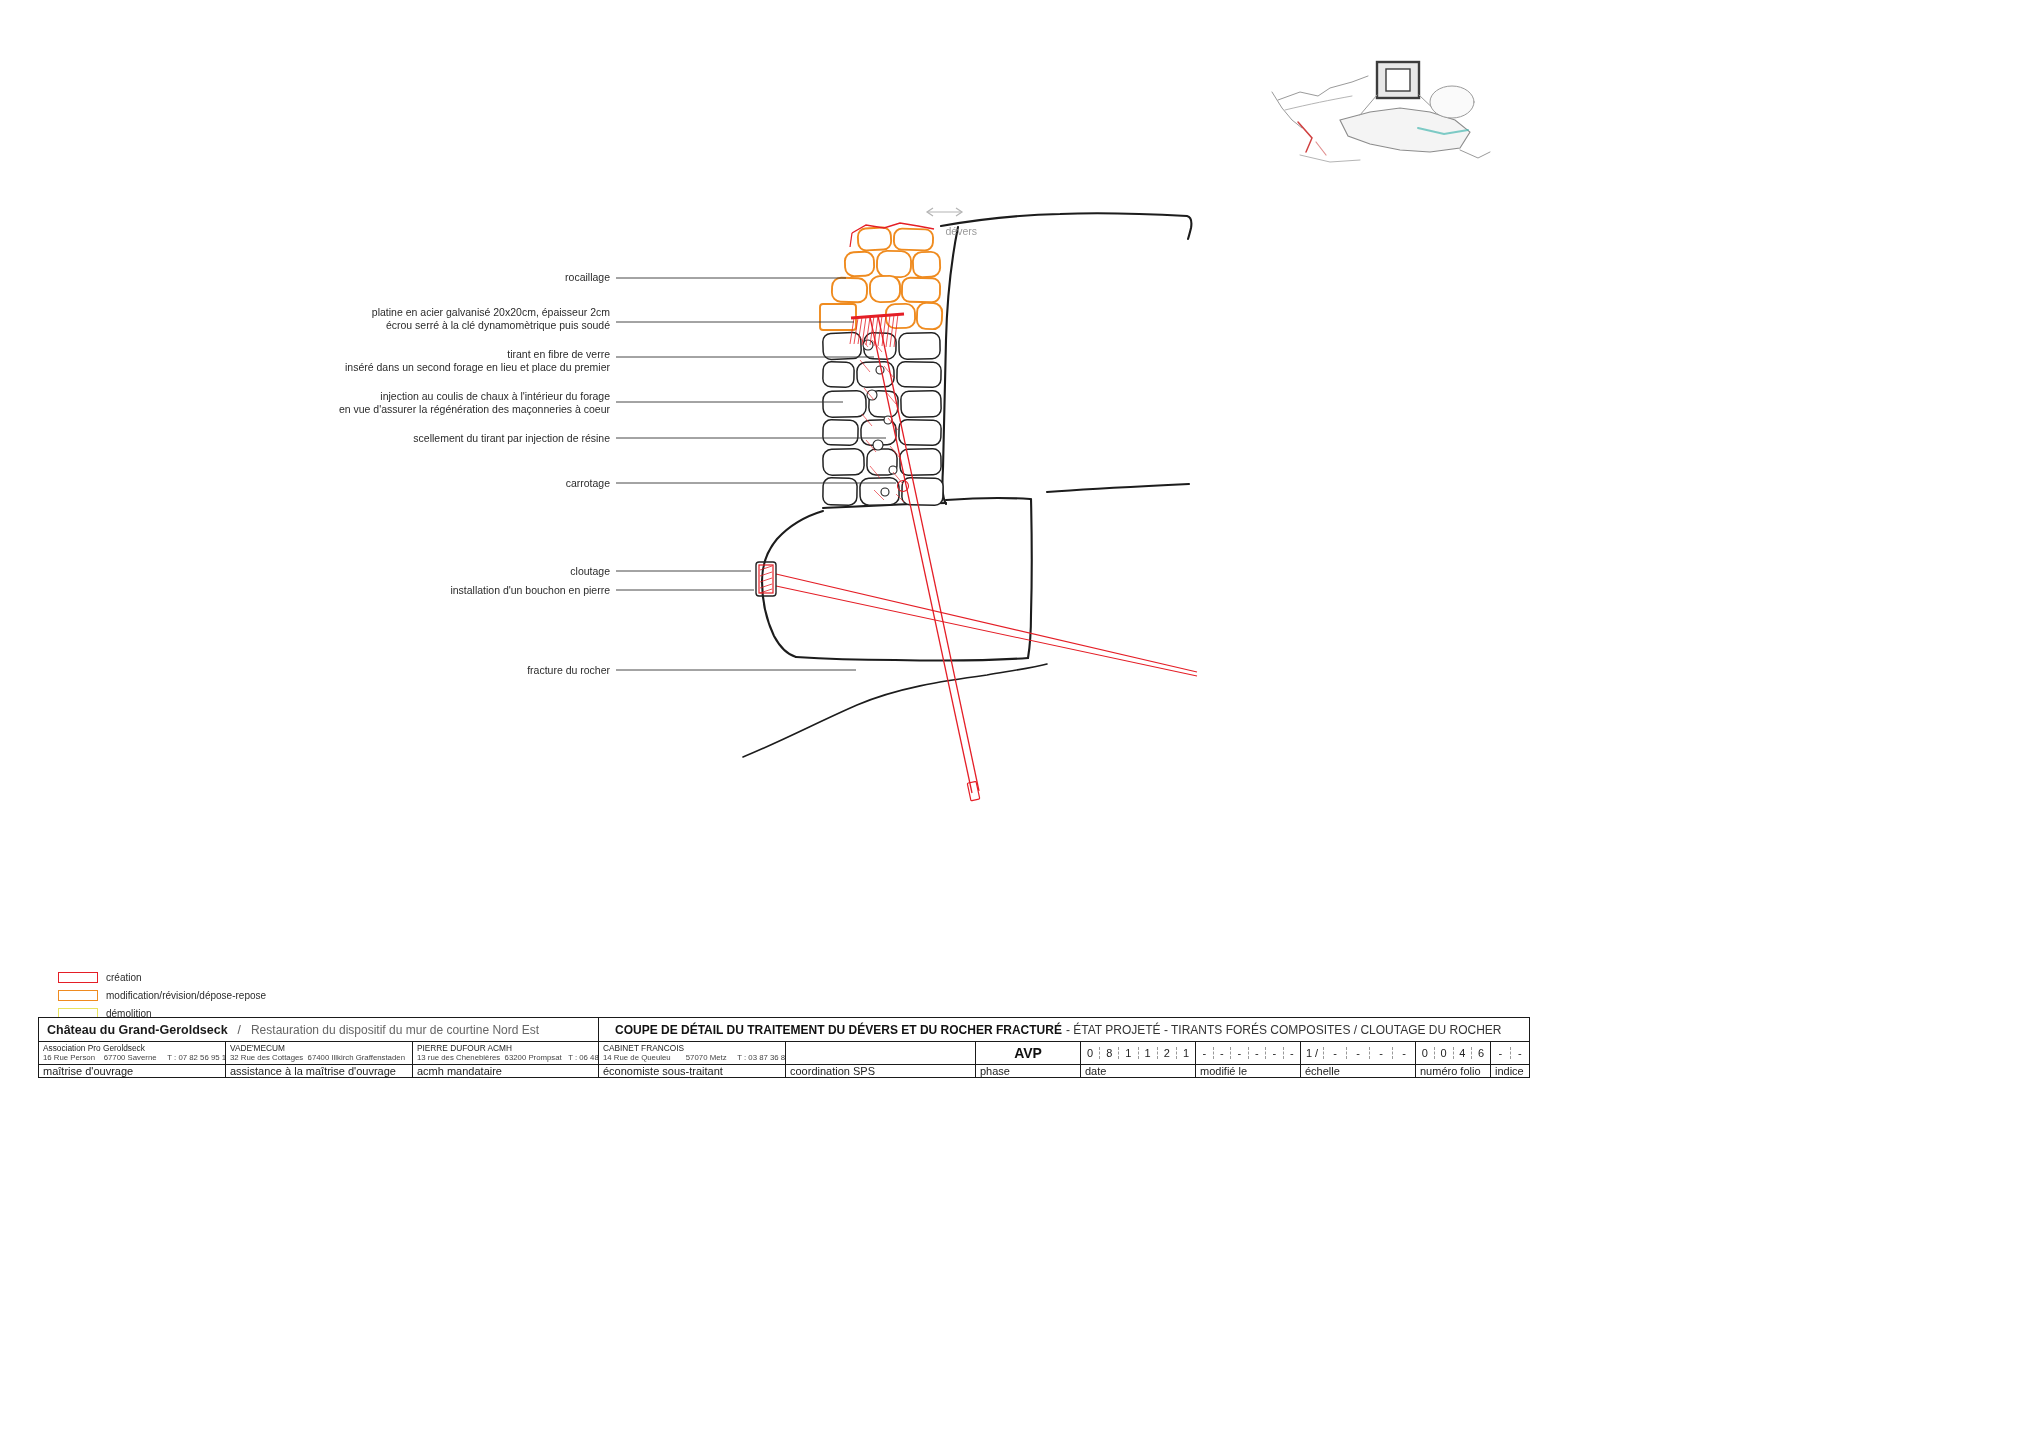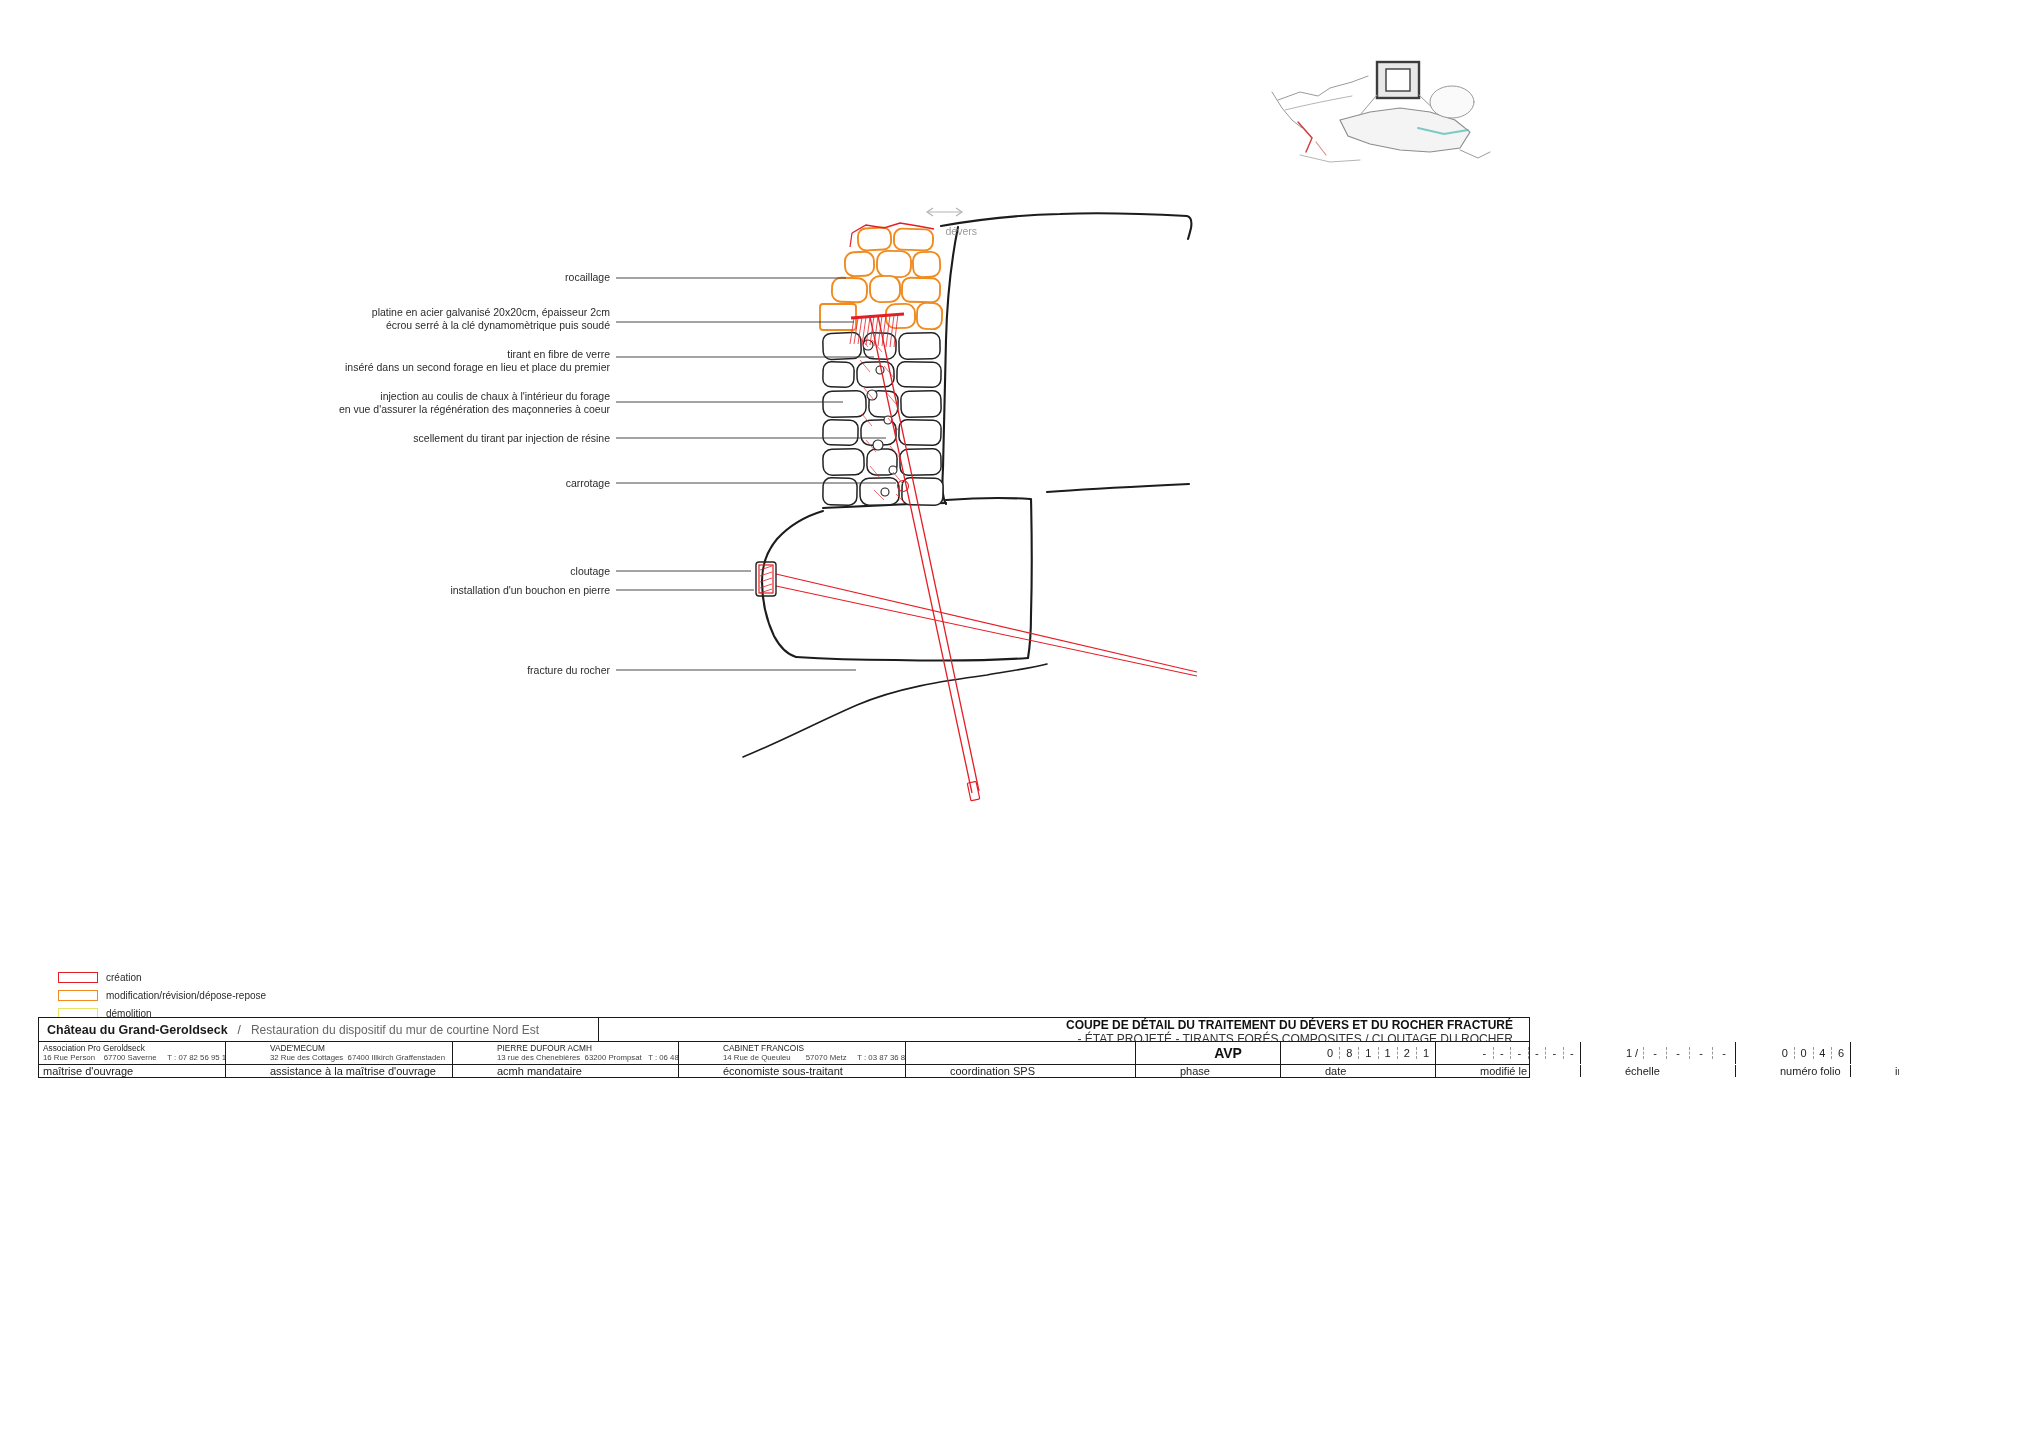--- a/index.html
+++ b/index.html
@@ -18,24 +18,24 @@
   .legend-row{display:flex;align-items:center;height:18px;}
   .swatch{width:40px;height:11px;background:#fff;border:1.6px solid #999;margin-right:8px;box-sizing:border-box;}
 
   
   .tb{position:absolute;left:38px;top:1017px;width:1492px;border:1.5px solid #1a1a1a;box-sizing:border-box;background:#fff;}
   .tb-top{display:grid;grid-template-columns:560px 1fr;height:23px;border-bottom:1px solid #1a1a1a;}
   .tb-project{border-right:1px solid #1a1a1a;display:flex;align-items:center;padding:0 8px;white-space:nowrap;overflow:hidden;}
   .tb-project .pname{font-weight:bold;font-size:12.5px;color:#1a1a1a;}
   .tb-project .psep{margin:0 10px;color:#555;font-size:12px;}
   .tb-project .pdesc{font-size:12px;color:#666;}
-  .tb-title{display:flex;align-items:flex-end;padding:0 16px;white-space:nowrap;overflow:hidden;font-size:12px;flex-direction:column;}
+  .tb-title{display:flex;align-items:center;padding:0 16px;white-space:nowrap;overflow:hidden;font-size:12px;}
   .tb-title .tmain{font-weight:bold;color:#111;}
   .tb-title .tsuffix{color:#333;margin-left:4px;}
-  .tb-grid{display:grid;grid-template-columns:187px 187px 186px 187px 190px 105px 115px 105px 115px 75px 1fr;gap:40px;}
+  .tb-grid{display:grid;grid-template-columns:187px 187px 186px 187px 190px 105px 115px 105px 115px 75px 1fr;}
   .tb-mid{height:22px;}
   .tb-roles{height:12px;border-top:1px solid #1a1a1a;}
   .tb-cell{border-right:1px solid #1a1a1a;overflow:hidden;box-sizing:border-box;}
   .tb-cell:last-child{border-right:none;}
   .who{padding:1px 4px;}
   .who .wname{font-size:8.3px;color:#222;line-height:10px;white-space:pre;}
   .who .wdetails{font-size:7.8px;color:#444;line-height:10px;white-space:pre;}
   .role{font-size:11px;color:#222;padding:1px 4px;line-height:10px;white-space:nowrap;}
   .phase-val{display:flex;align-items:center;justify-content:center;font-size:14px;font-weight:600;color:#111;height:100%;}
   .cells{display:flex;height:100%;align-items:center;}

